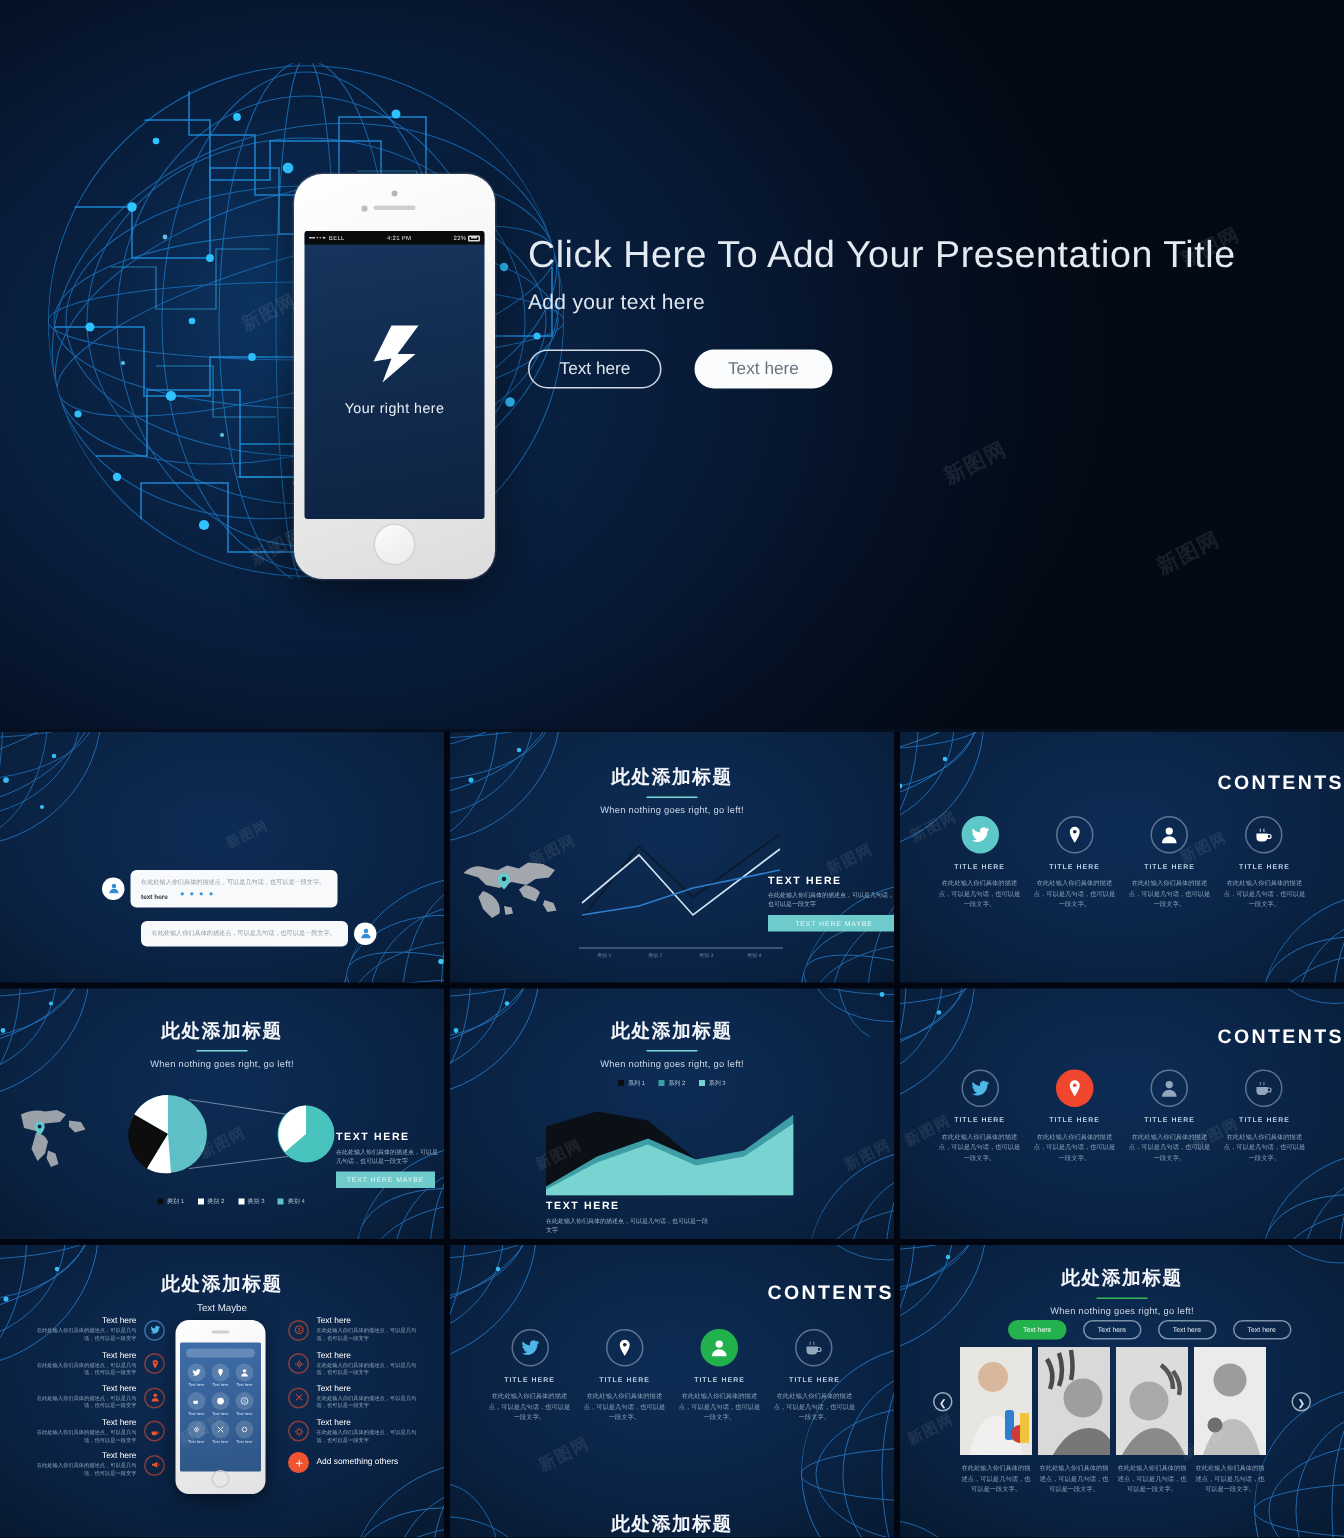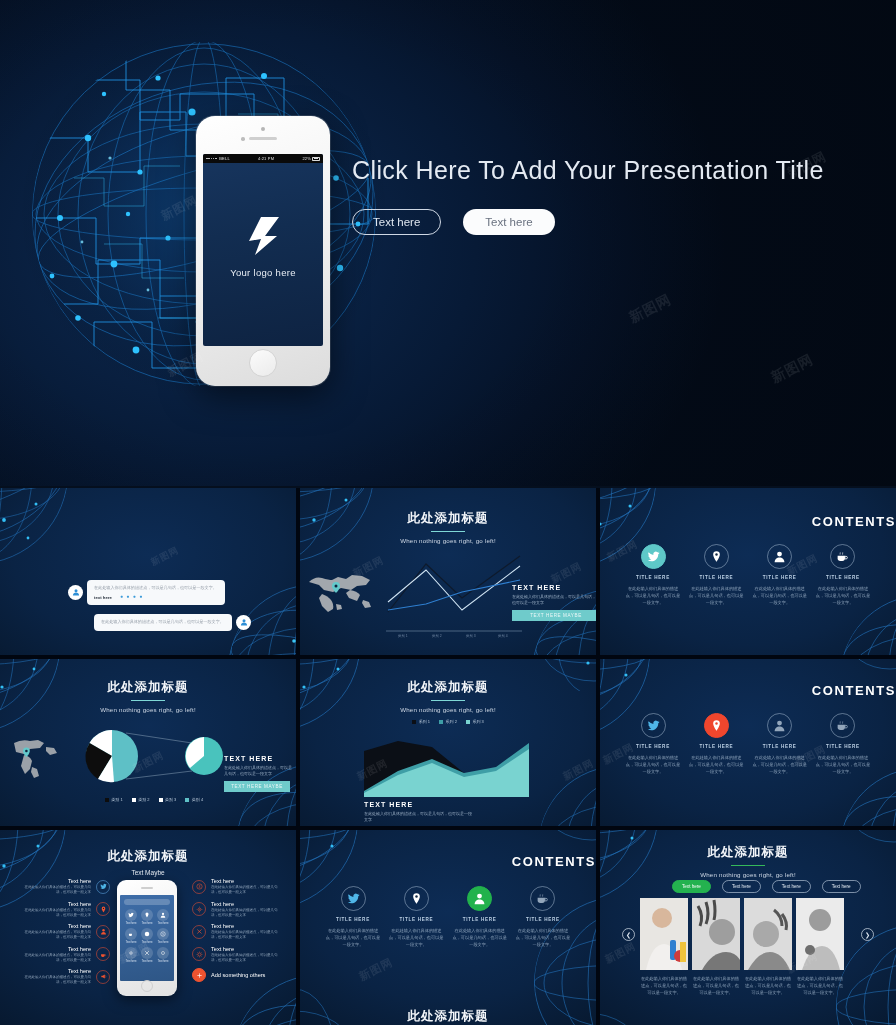--- a/index.html
+++ b/index.html
@@ -267,27 +267,28 @@
           </span>
           <span class="ps-c">4:21 PM</span>
           <span class="ps-r">
             <span>22%</span>
             <span class="batt"></span>
           </span>
         </div>
         <svg class="logo-mark" viewBox="0 0 44 44">
           <path d="M20 3 L38 3 L24 22 L36 22 L14 41 L20 25 L8 27 Z" fill="#ffffff"></path>
         </svg>
-        <div class="phone-logo-text">Your logo here</div>
+        <div class="phone-logo-text">Your right here</div>
       </div>
       <div class="phone-home"></div>
     </div>
 
     <div class="hero-copy">
       <div class="hero-title">Click Here To Add Your Presentation Title</div>
+      <div class="hero-sub">Add your text here</div>
       <div class="hero-btns">
         <button class="btn-ghost">Text here</button>
         <button class="btn-solid">Text here</button>
       </div>
     </div>
 
     <div class="wm" style="left:160px;top:200px;">新图网</div>
     <div class="wm" style="left:166px;top:356px;">新图网</div>
     <div class="wm" style="left:628px;top:300px;font-size:14px;">新图网</div>
     <div class="wm" style="left:770px;top:360px;font-size:14px;">新图网</div>

